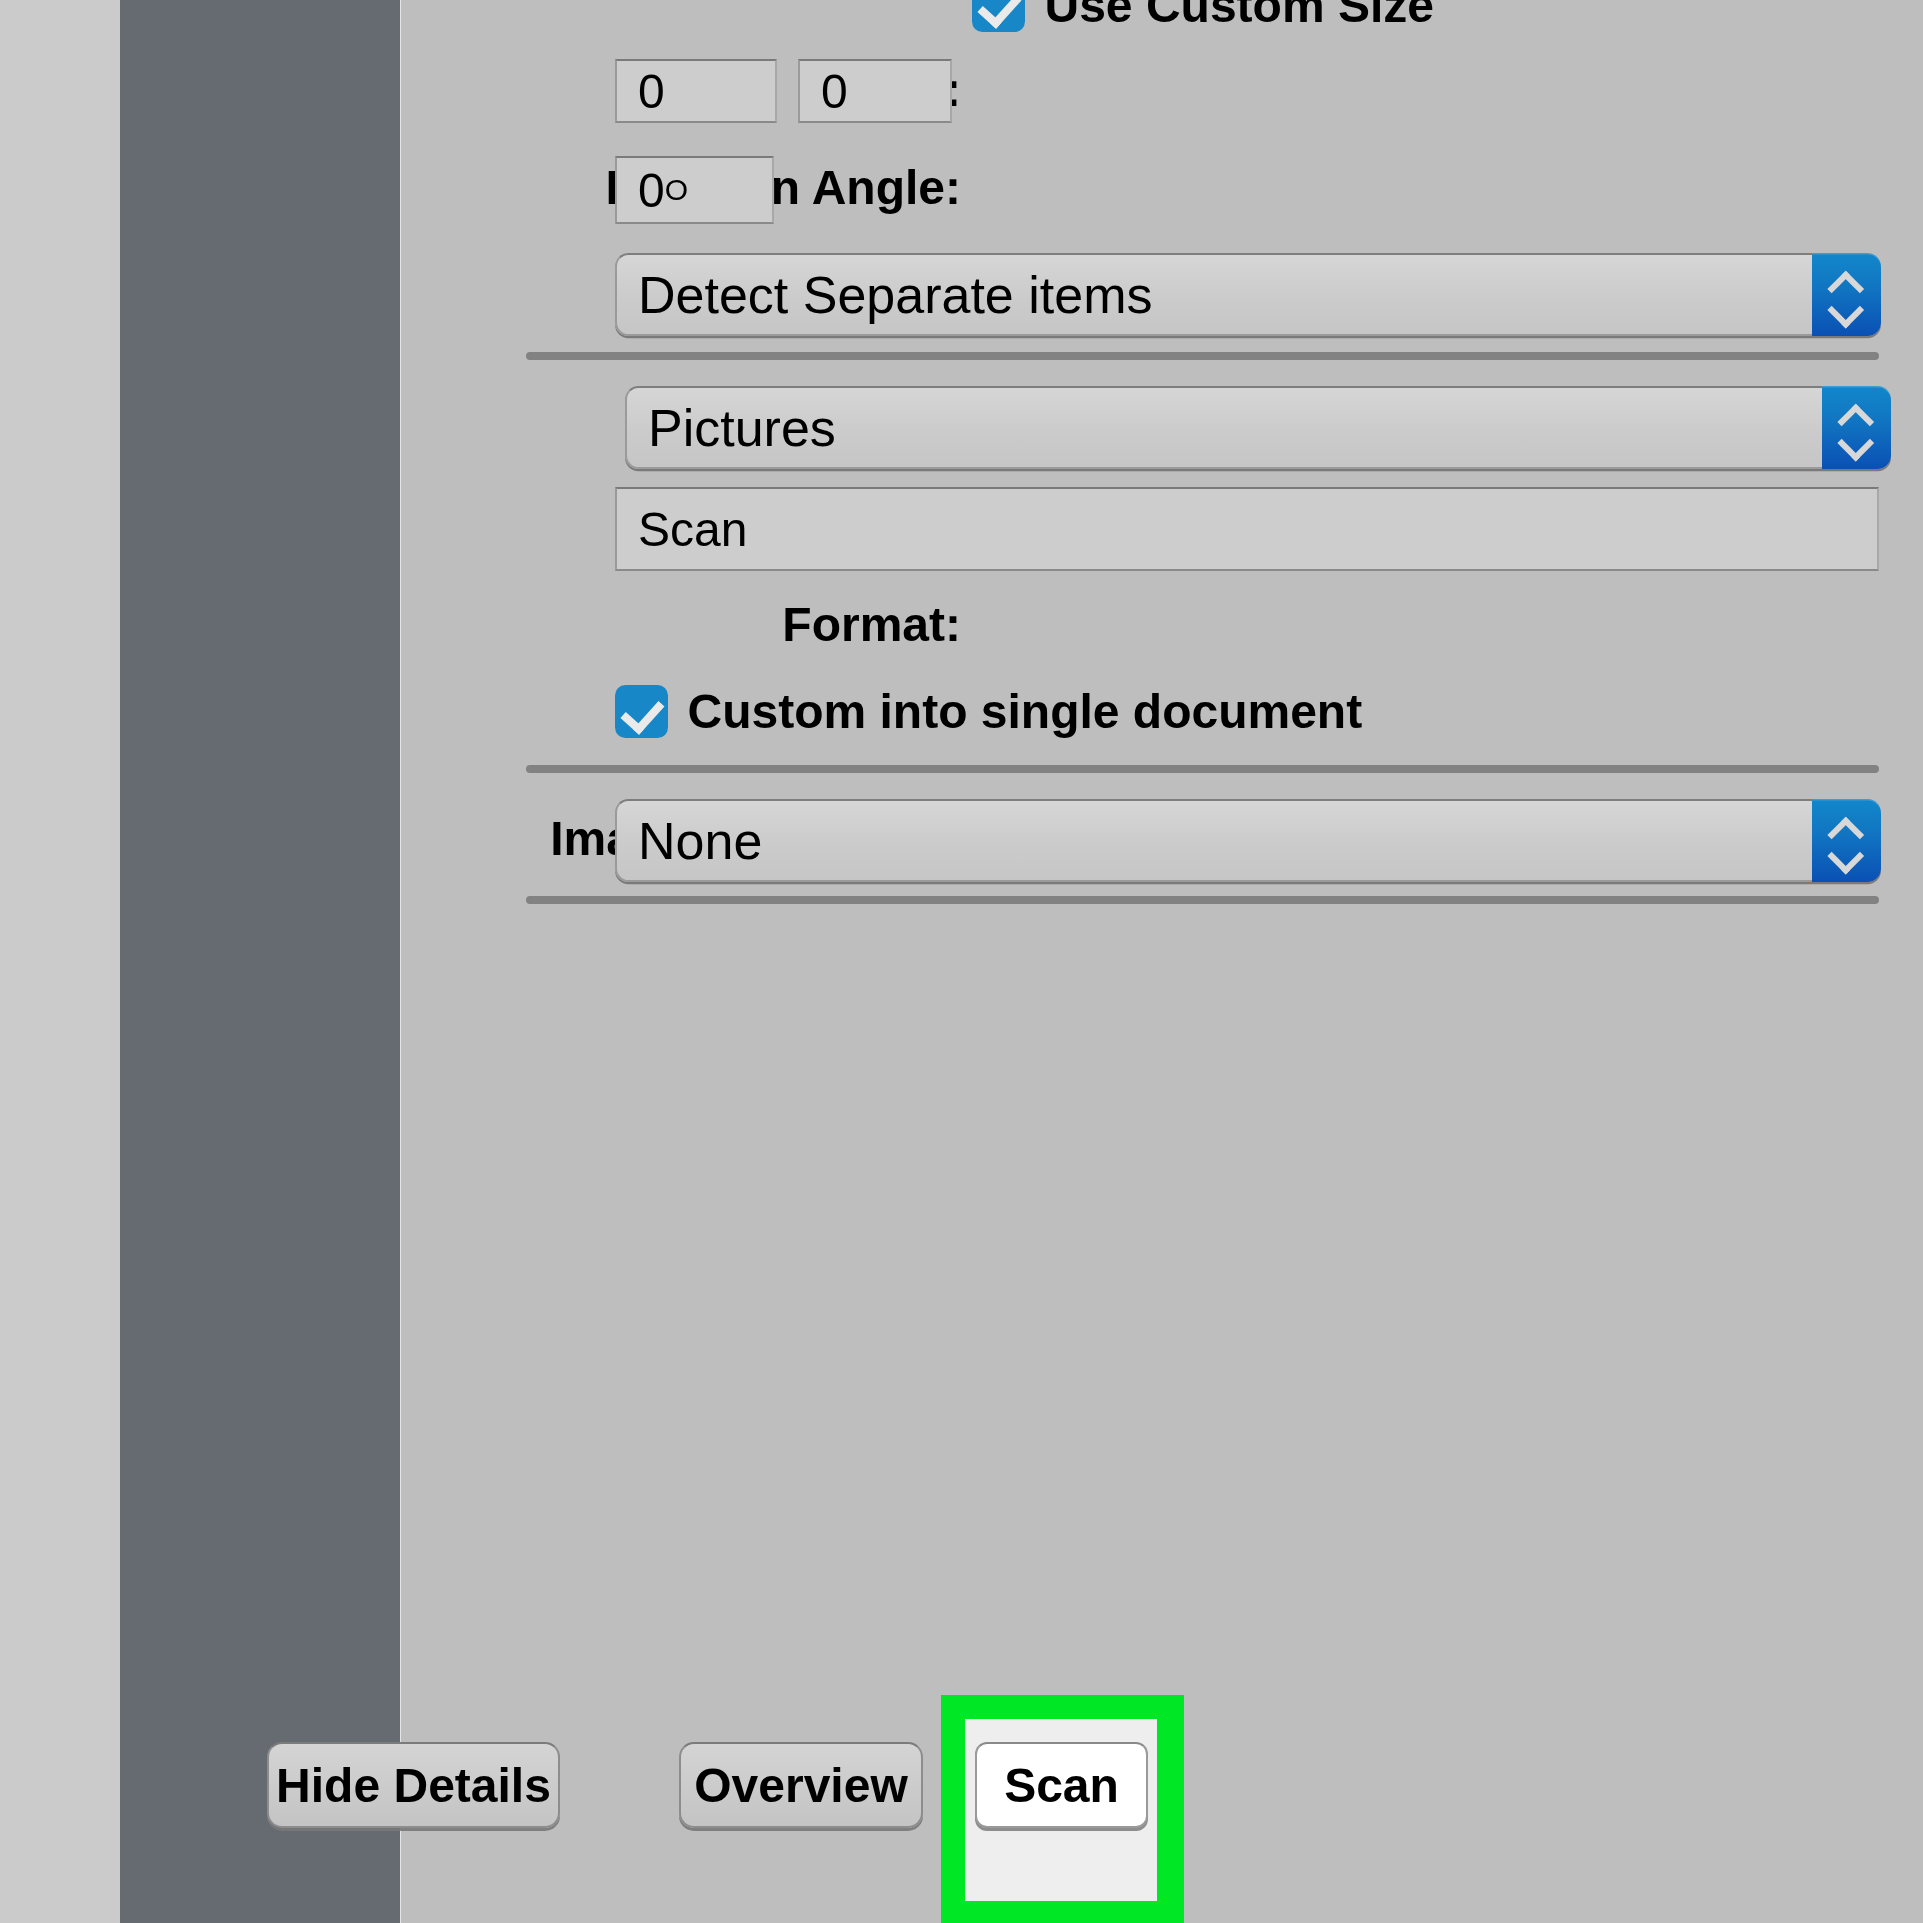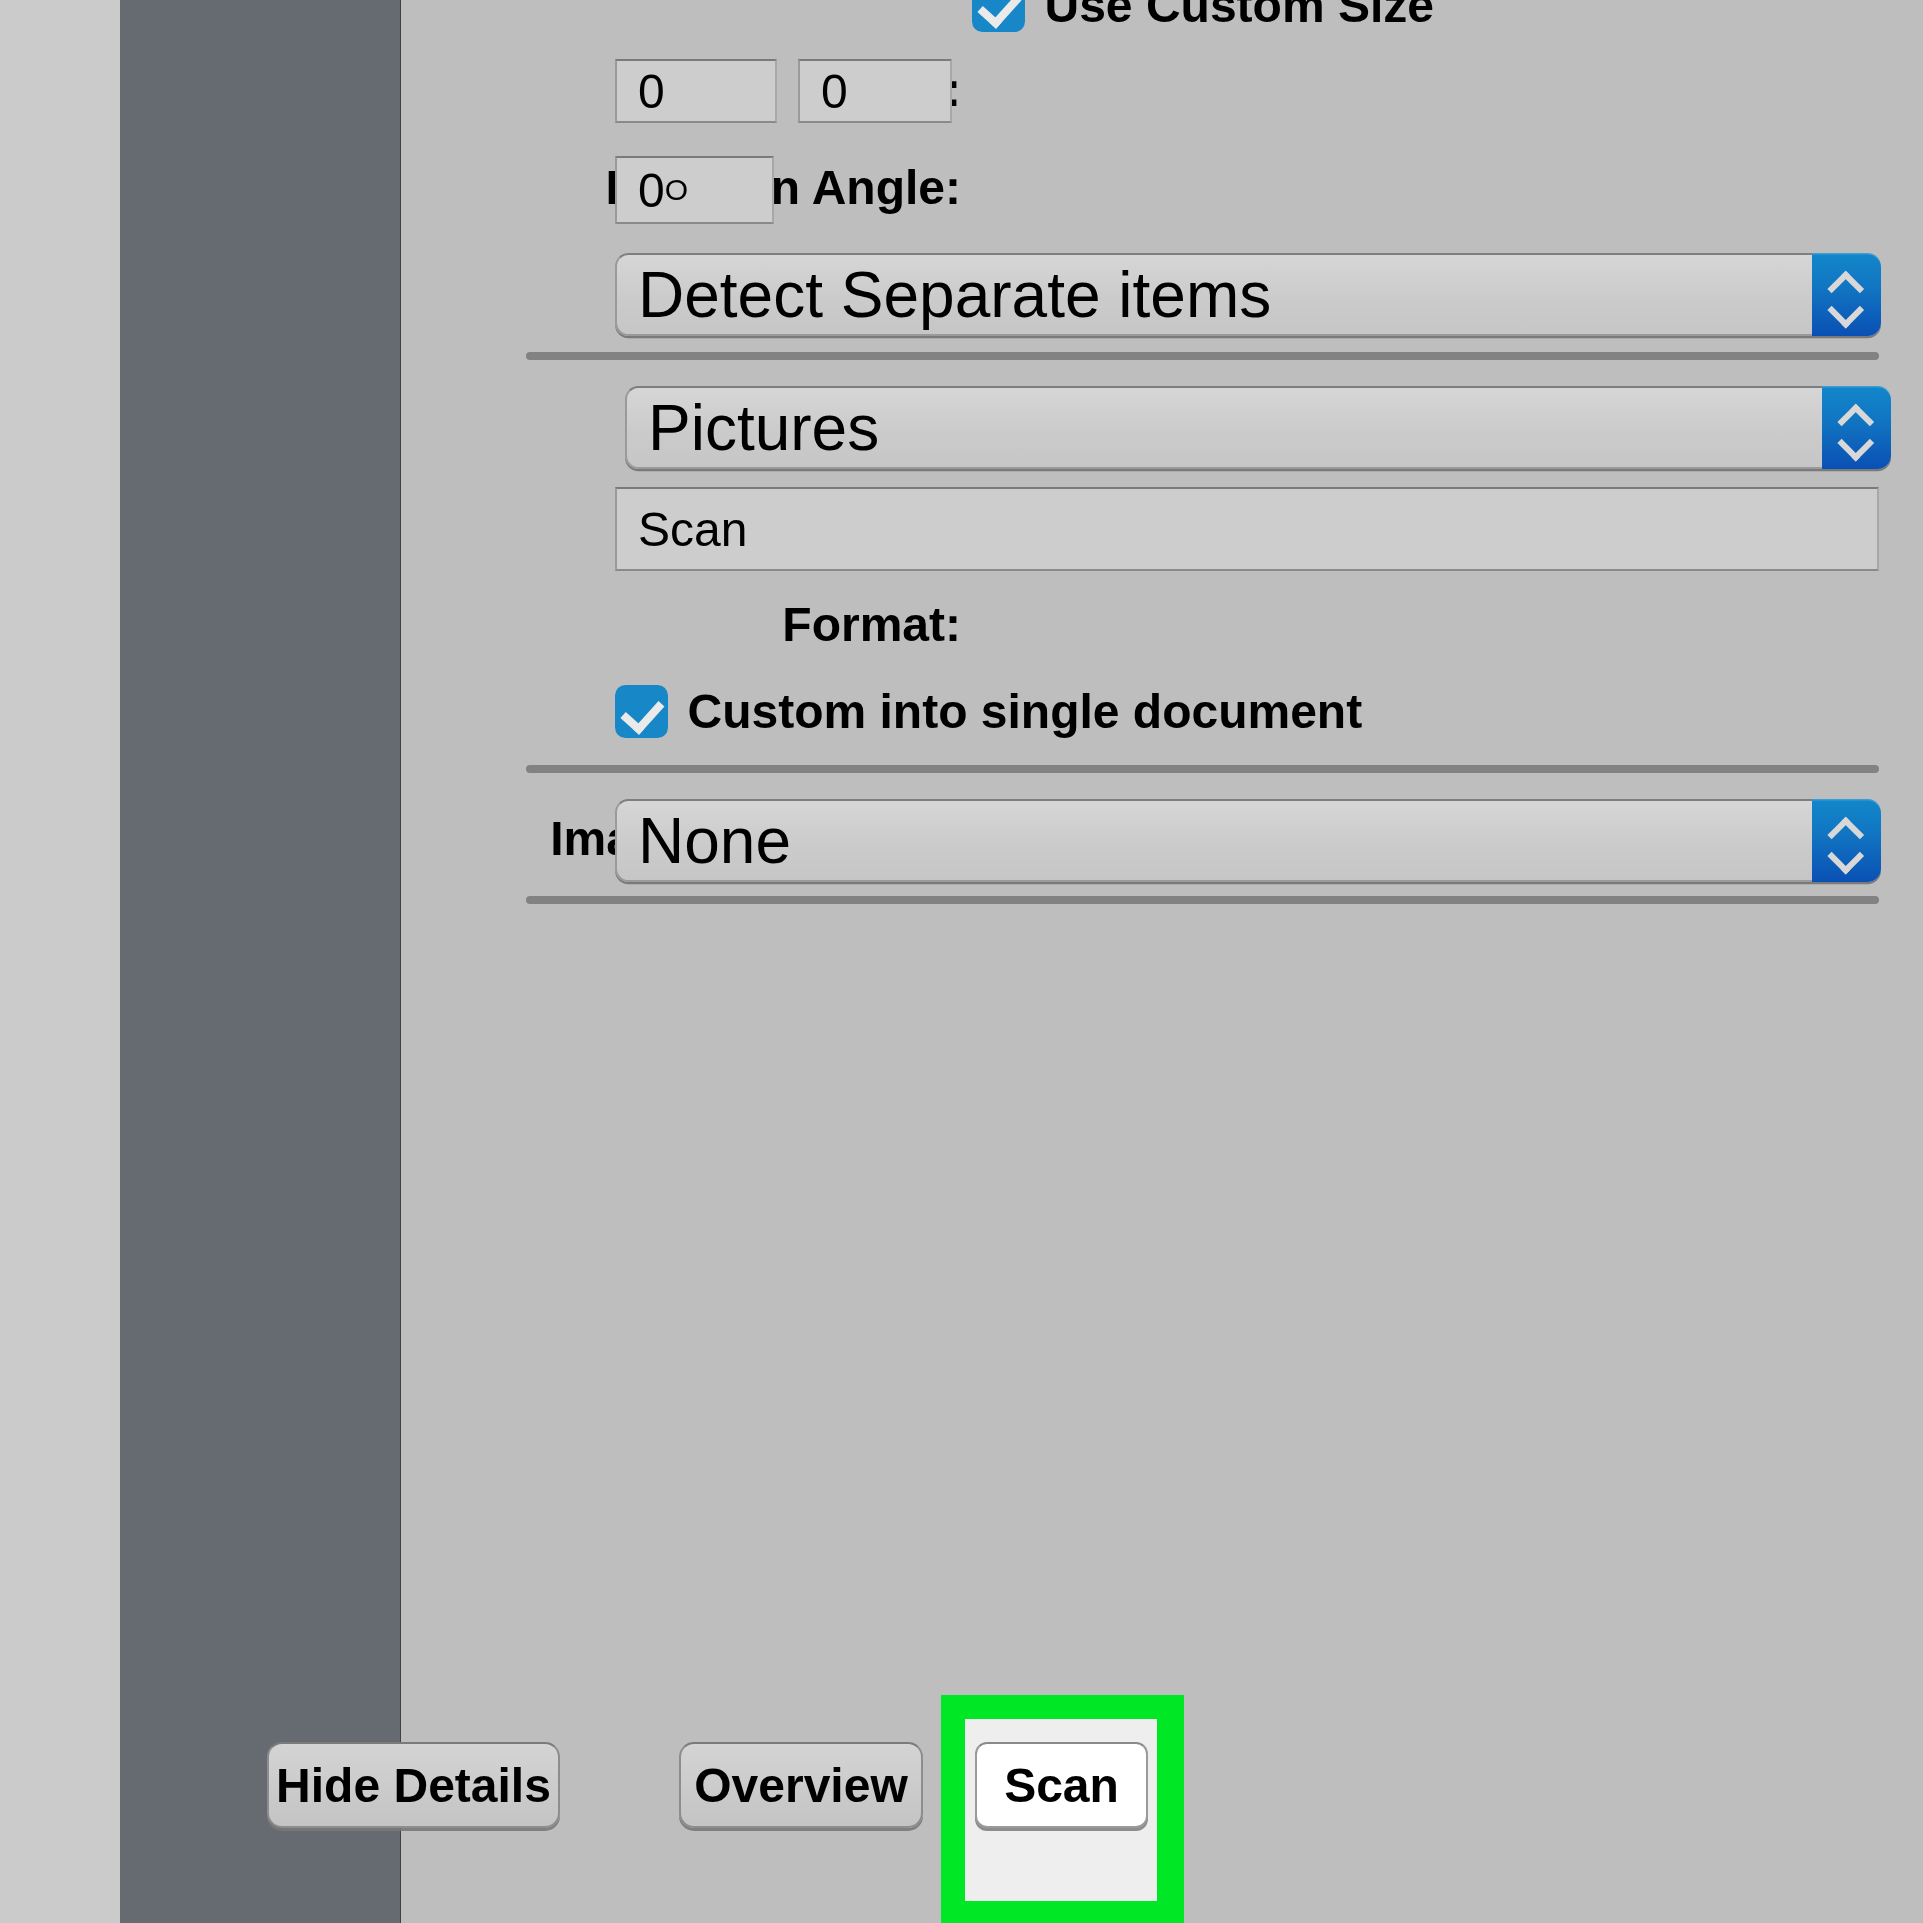--- a/index.html
+++ b/index.html
@@ -11,21 +11,21 @@
     width: 1924px;
     height: 1924px;
     overflow: hidden;
     font-family: "Liberation Sans", sans-serif;
   }
 
   #app {
     position: relative;
     width: 1924px;
     height: 1924px;
-    background: #404040;
+    background: #e5e5e5;
   }
 
   
   .band-light {
     position: absolute;
     left: 0; top: 0;
     width: 120px; height: 1924px;
     background: #cbcbcb;
   }
   .band-dark {
@@ -90,21 +90,21 @@
     flex: 1 1 auto;
     background: linear-gradient(to bottom, #d6d6d6 0%, #cbcbcb 55%, #c6c6c6 100%);
     border: 2.3px solid #9a9a9a;
     border-top-color: #7e7e7e;
     border-right: none;
     border-radius: 13.5px 0 0 13.5px;
     box-shadow: 0 2.3px 0 rgba(110,110,110,0.85);
     display: flex;
     align-items: center;
     padding-left: 21px;
-    font-size: 64px;
+    font-size: 52px;
     color: #000;
     white-space: nowrap;
     overflow: hidden;
     box-sizing: border-box;
   }
   .combo .cap {
     flex: 0 0 auto;
     width: 69px;
     background: linear-gradient(to bottom, #1287cb 0%, #1176c2 40%, #0a50b4 100%);
     border-radius: 0 13.5px 13.5px 0;

